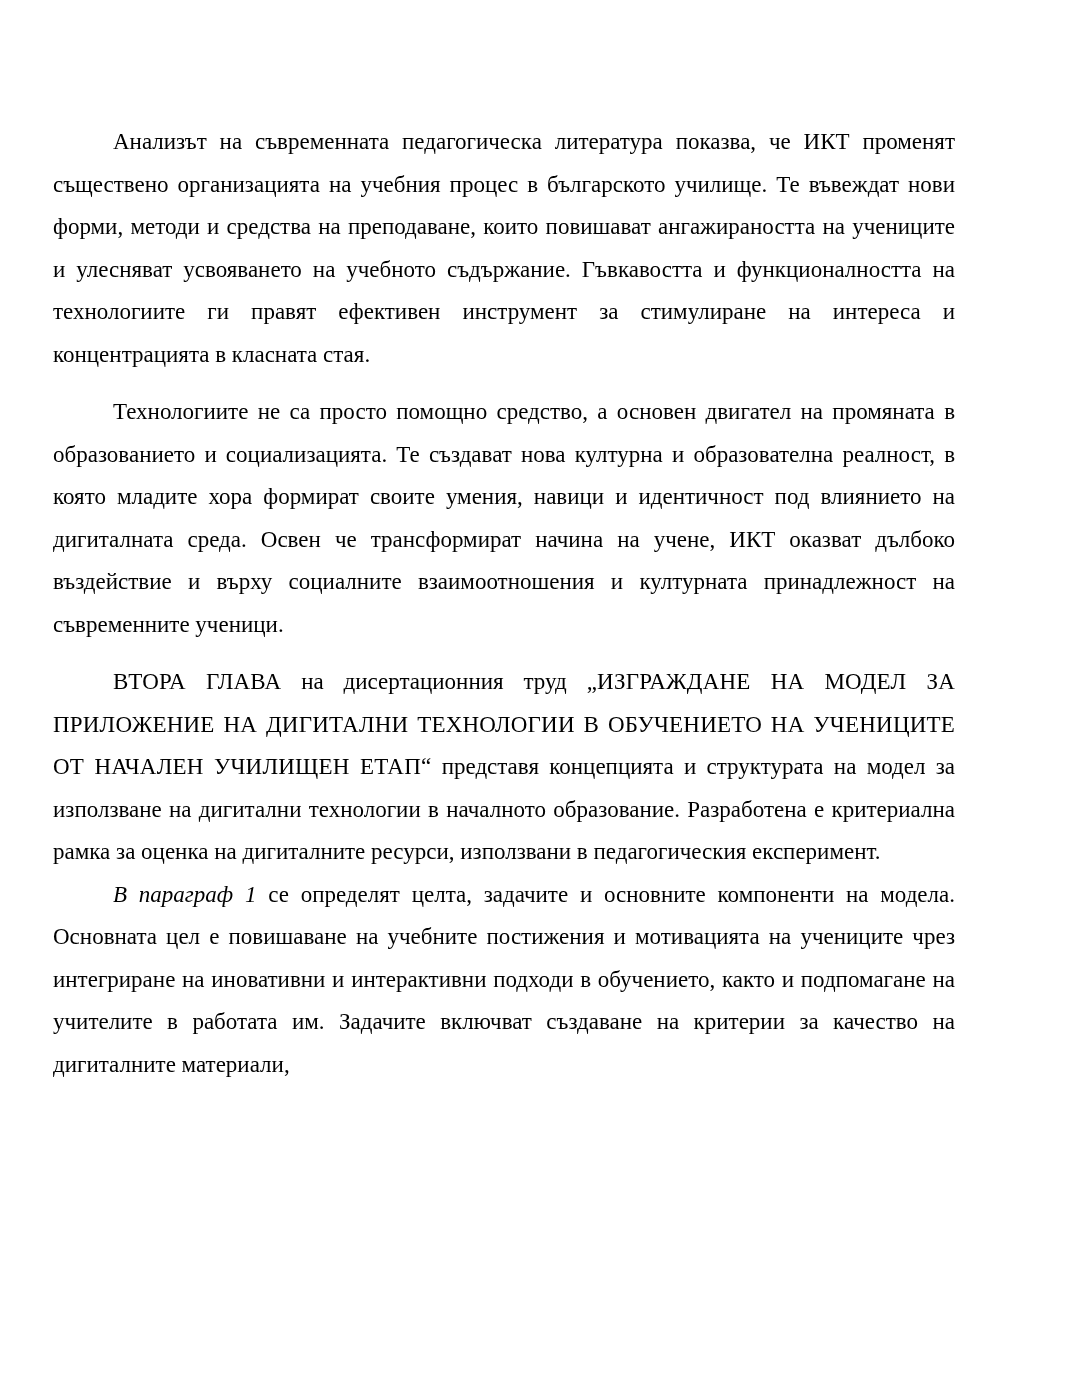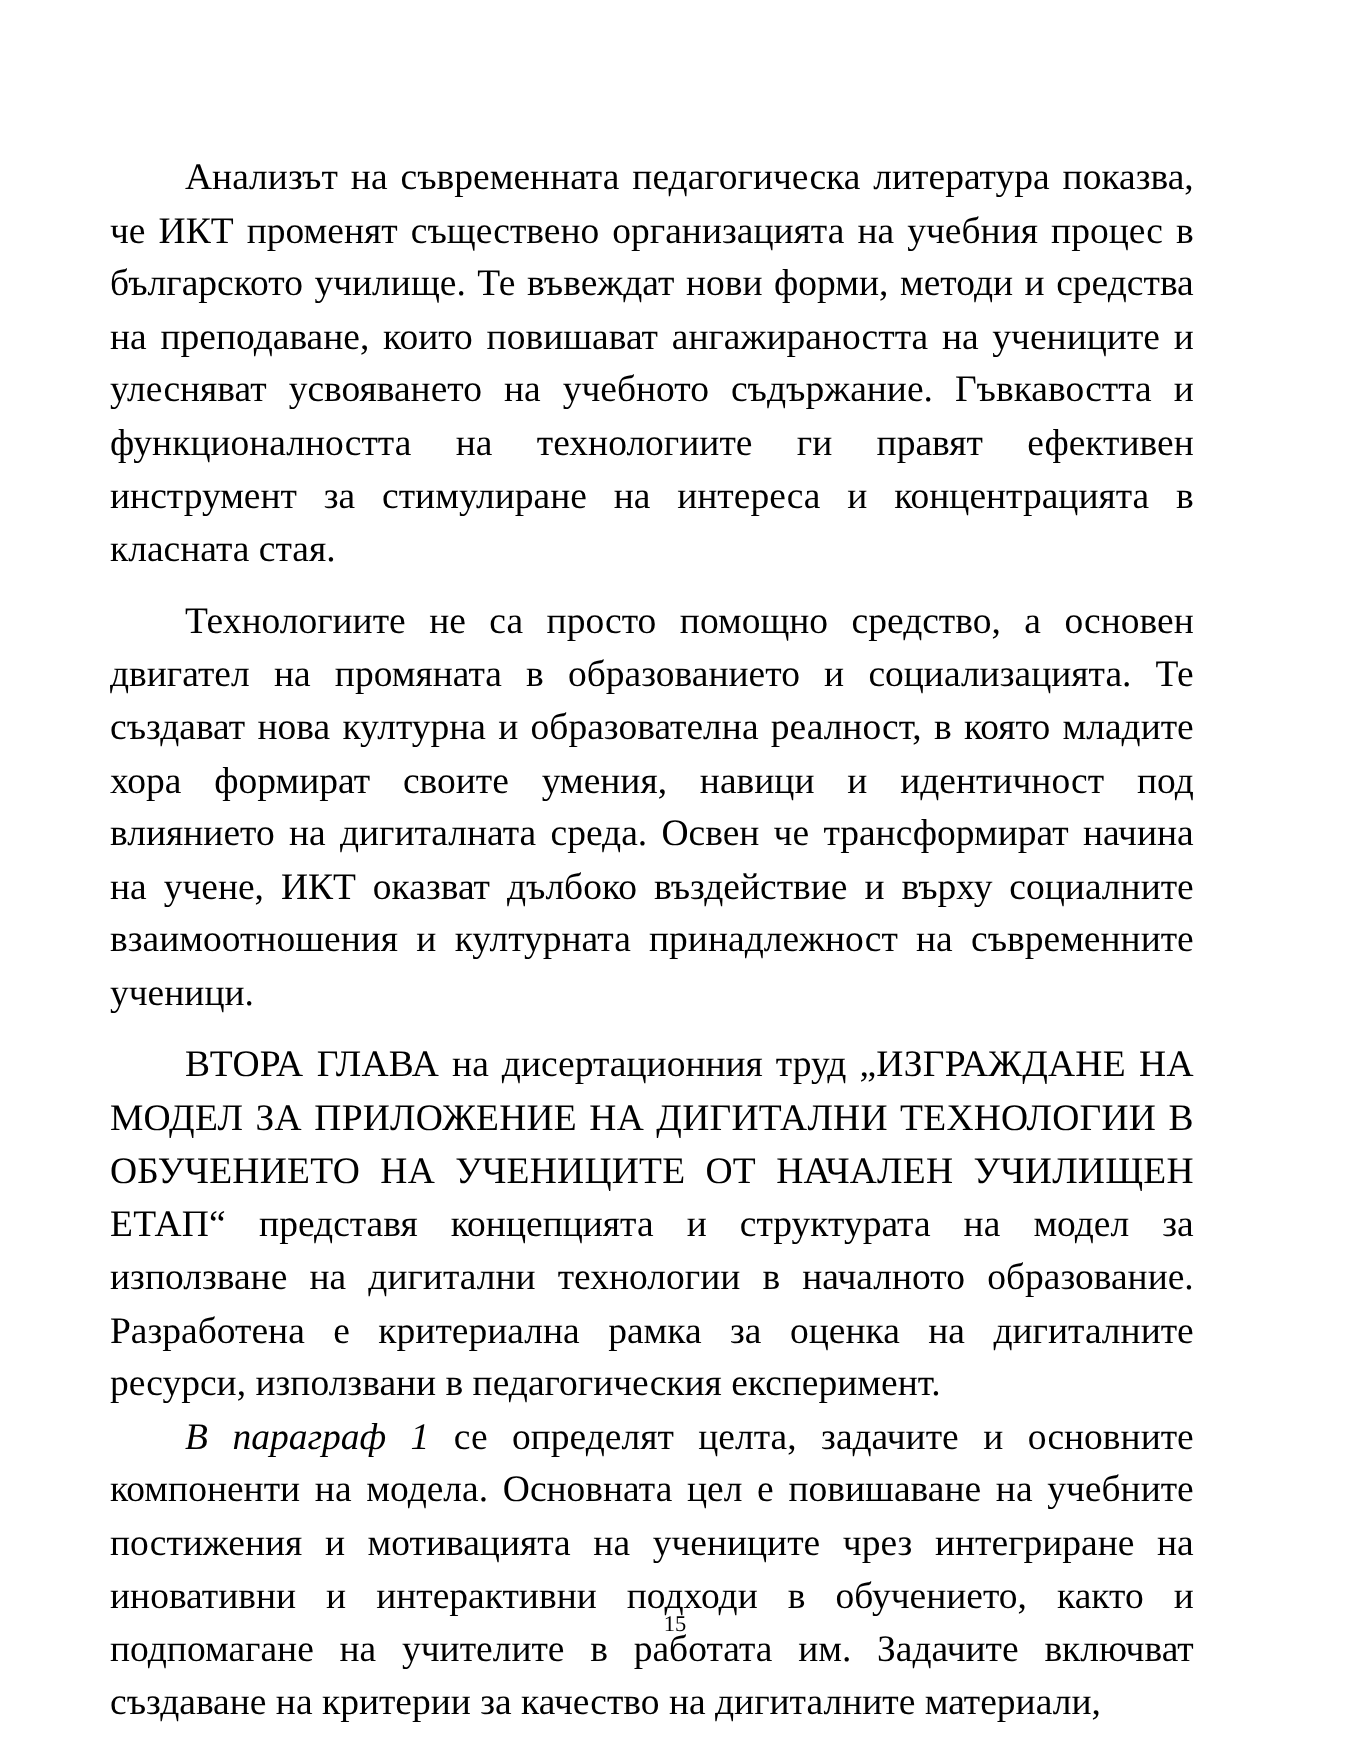--- a/index.html
+++ b/index.html
@@ -10,26 +10,25 @@
   .page {
     position: relative;
     width: 1080px;
     height: 1397px;
     background: #ffffff;
     font-family: "Liberation Serif", "DejaVu Serif", serif;
     color: #000000;
     overflow: hidden;
   }
   .content {
-    padding: 121px 125px 0 75px;
-    font-size: 30px;
+    padding: 121px 125px 0 53px;
+    font-size: 23px;
     line-height: 42.5px;
     text-align: justify;
     text-justify: inter-word;
-    margin-left: 13px;
   }
   p.para {
     margin: 0;
     text-indent: 60px;
   }
   p.gap {
     margin-bottom: 15px;
   }
   .caps {
     
@@ -52,14 +51,13 @@
 </head>
 <body>
 
 <div class="page">
   <div class="content">
     <p class="para gap">Анализът на съвременната педагогическа литература показва, че ИКТ променят съществено организацията на учебния процес в българското училище. Те въвеждат нови форми, методи и средства на преподаване, които повишават ангажираността на учениците и улесняват усвояването на учебното съдържание. Гъвкавостта и функционалността на технологиите ги правят ефективен инструмент за стимулиране на интереса и концентрацията в класната стая.</p>
     <p class="para gap">Технологиите не са просто помощно средство, а основен двигател на промяната в образованието и социализацията. Те създават нова културна и образователна реалност, в която младите хора формират своите умения, навици и идентичност под влиянието на дигиталната среда. Освен че трансформират начина на учене, ИКТ оказват дълбоко въздействие и върху социалните взаимоотношения и културната принадлежност на съвременните ученици.</p>
     <p class="para"><span class="caps">ВТОРА ГЛАВА</span><span> на дисертационния труд </span><span class="caps">„ИЗГРАЖДАНЕ НА МОДЕЛ ЗА ПРИЛОЖЕНИЕ НА ДИГИТАЛНИ ТЕХНОЛОГИИ В ОБУЧЕНИЕТО НА УЧЕНИЦИТЕ ОТ НАЧАЛЕН УЧИЛИЩЕН ЕТАП“</span><span> представя концепцията и структурата на модел за използване на дигитални технологии в началното образование. Разработена е критериална рамка за оценка на дигиталните ресурси, използвани в педагогическия експеримент.</span></p>
     <p class="para"><span class="bold-italic">В параграф 1</span><span> се определят целта, задачите и основните компоненти на модела. Основната цел е повишаване на учебните постижения и мотивацията на учениците чрез интегриране на иновативни и интерактивни подходи в обучението, както и подпомагане на учителите в работата им. Задачите включват създаване на критерии за качество на дигиталните материали,</span></p>
   </div>
-  <div class="page-number">15</div>
 </div>
 
 </body></html>

